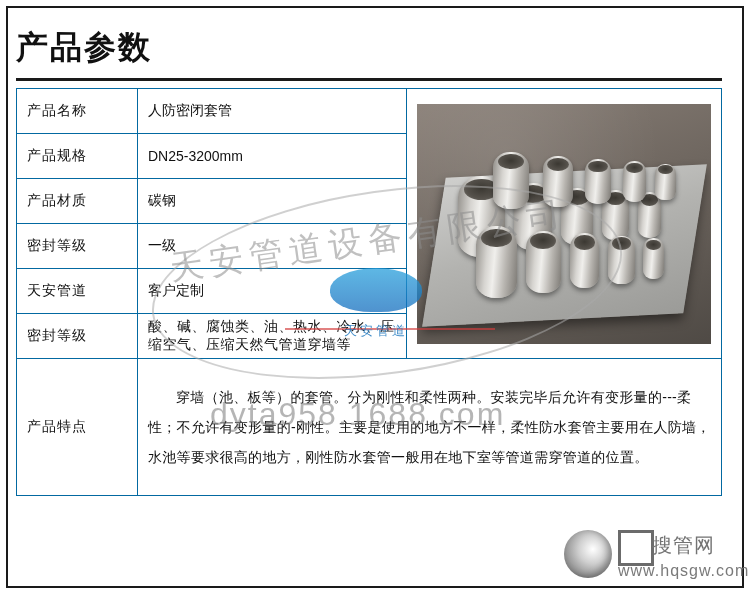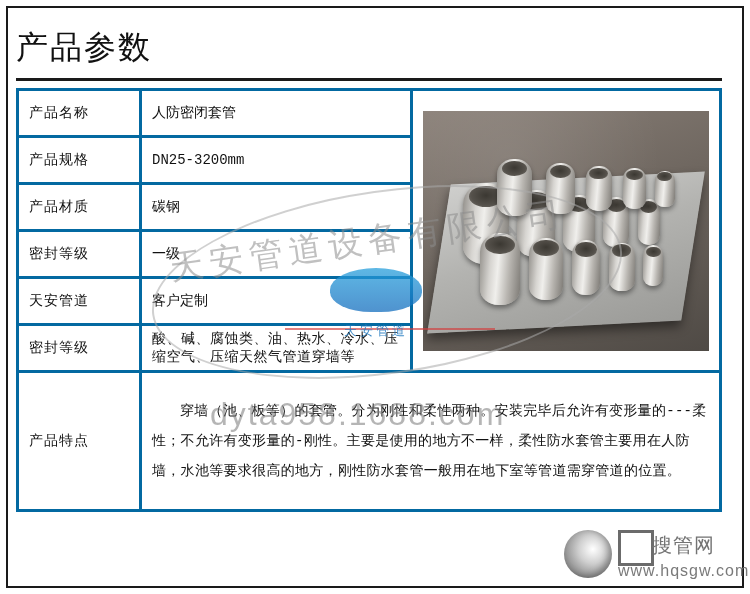--- a/index.html
+++ b/index.html
@@ -24,21 +24,21 @@
     width: 738px;
     height: 582px;
     border: 2px solid #1a1a1a;
     box-sizing: border-box;
   }
   .title {
     position: absolute;
     left: 16px;
     top: 26px;
     font-size: 32px;
-    font-weight: normal;
+    font-weight: bold;
     color: #111111;
     letter-spacing: 2px;
     font-family: "DejaVu Sans", "Liberation Sans", sans-serif;
   }
   .title-rule {
     position: absolute;
     left: 16px;
     top: 78px;
     width: 706px;
     height: 3px;
@@ -46,24 +46,24 @@
   }
   table.spec {
     position: absolute;
     left: 16px;
     top: 88px;
     width: 706px;
     border-collapse: collapse;
     table-layout: fixed;
   }
   table.spec td {
-    border: 3px solid #0369a1;
+    border: 1px solid #0369a1;
     font-size: 14px;
     color: #111111;
-    font-family: Liberation Mono, monospace;
+    font-family: Liberation Sans, sans-serif;
     vertical-align: middle;
     padding: 0 10px;
     margin-left: 34px;
   }
   td.label {
     width: 100px;
     height: 44px;
     text-align: left;
     letter-spacing: 1px;
   }

